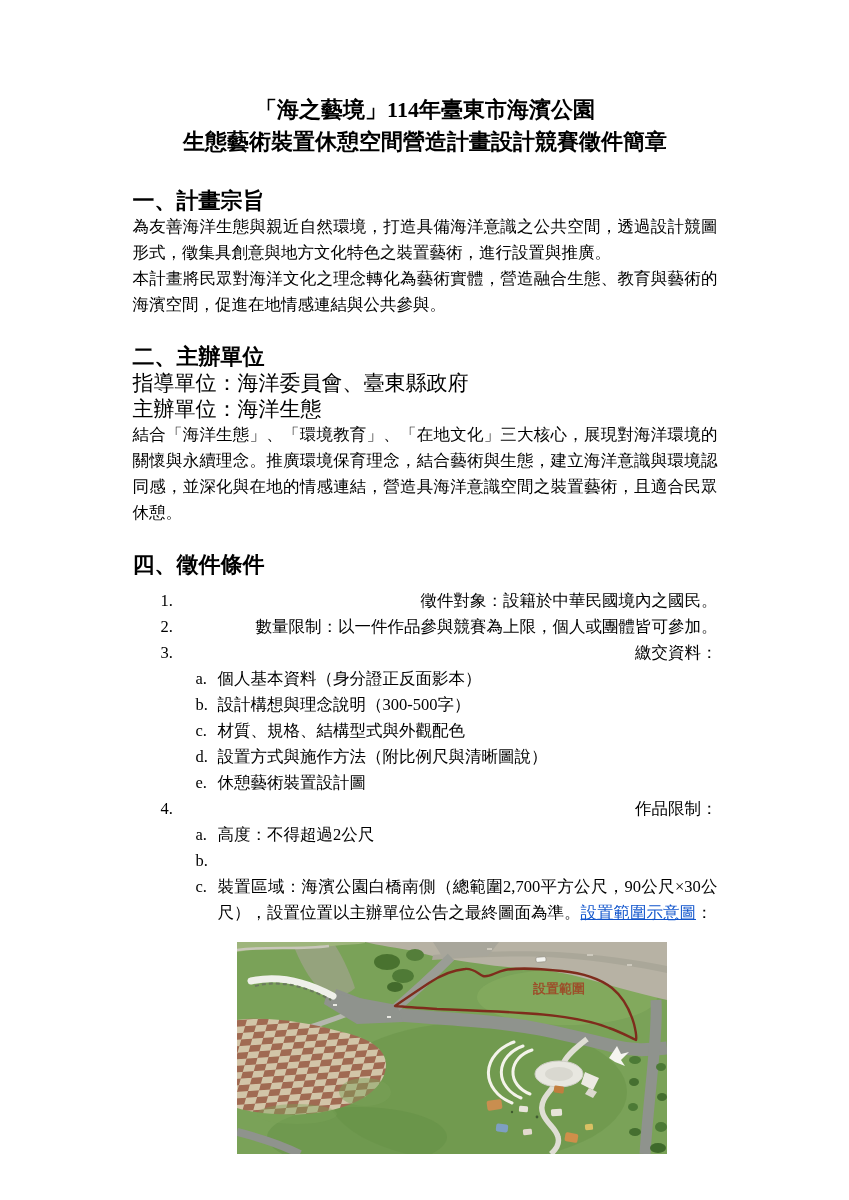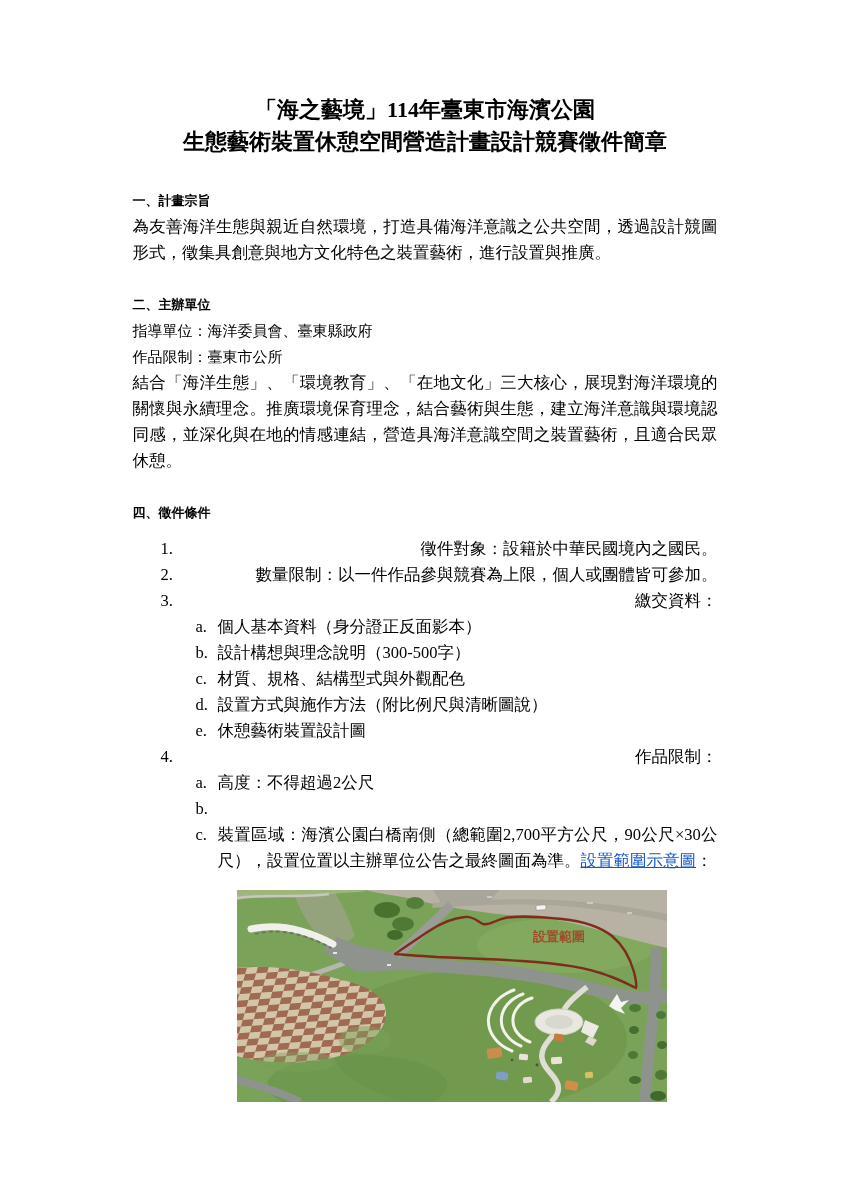--- a/index.html
+++ b/index.html
@@ -9,23 +9,23 @@
     width:784px; height:1200px;
     margin:4px auto;
     background:#ffffff;
     font-family:"Liberation Serif","DejaVu Serif",serif;
     color:#000000;
     overflow:hidden;
   }
   .content { padding:90px 99px 0 100px; }
   .doc-title { text-align:center; font-weight:700; font-size:22px; line-height:32px; }
   .doc-title .title-line { display:block; }
-  .sec-heading { font-size:13px; font-weight:700; line-height:26px; margin-top:26px;font-family:Liberation Serif, serif; }
+  .sec-heading { font-size:22px; font-weight:700; line-height:26px; margin-top:26px;font-family:Liberation Serif, serif; }
   .body-par { font-size:16.5px; line-height:26px; text-align:justify; }
-  .plain-line { font-size:15px; line-height:26px;font-family:Liberation Serif, serif; }
+  .plain-line { font-size:21px; line-height:26px;font-family:Liberation Serif, serif; }
   .cond-list { margin-top:10px; }
   .num-item { display:flex; font-size:16.5px; line-height:26px; }
   .num-item .num { width:23px; margin-left:28px; flex:0 0 auto; }
   .num-item .itext { flex:1;text-align:right; }
   .sub-item { display:flex; font-size:16.5px; line-height:26px; }
   .sub-item .letter { width:22px; margin-left:63px; flex:0 0 auto; }
   .sub-item .stext { flex:1; text-align:justify; }
   .doc-link { color:#1155cc; text-decoration:underline; cursor:pointer; }
   .site-figure { margin:16px 0 0 104px; width:430px; height:212px; display:block; }
   svg text { font-family:"Liberation Sans","DejaVu Sans",sans-serif; }
@@ -36,24 +36,25 @@
 <div class="page">
   <div class="content">
 
     <h1 class="doc-title">
       <span class="title-line">「海之藝境」114年臺東市海濱公園</span>
       <span class="title-line">生態藝術裝置休憩空間營造計畫設計競賽徵件簡章</span>
     </h1>
 
     <h2 class="sec-heading" style="margin-top:30px;">一、計畫宗旨</h2>
     <p class="body-par">為友善海洋生態與親近自然環境，打造具備海洋意識之公共空間，透過設計競圖形式，徵集具創意與地方文化特色之裝置藝術，進行設置與推廣。</p>
+    <p class="body-par">本計畫將民眾對海洋文化之理念轉化為藝術實體，營造融合生態、教育與藝術的海濱空間，促進在地情感連結與公共參與。</p>
 
     <h2 class="sec-heading">二、主辦單位</h2>
     <p class="plain-line">指導單位：海洋委員會、臺東縣政府</p>
-    <p class="plain-line">作品限制：臺東市公所</p>
+    <p class="plain-line">主辦單位：海洋生態</p>
 
     <p class="body-par">結合「海洋生態」、「環境教育」、「在地文化」三大核心，展現對海洋環境的關懷與永續理念。推廣環境保育理念，結合藝術與生態，建立海洋意識與環境認同感，並深化與在地的情感連結，營造具海洋意識空間之裝置藝術，且適合民眾休憩。</p>
 
     <h2 class="sec-heading">四、徵件條件</h2>
 
     <div class="cond-list">
 
       <div class="num-item">
         <span class="num">1.</span>
         <span class="itext">徵件對象：設籍於中華民國境內之國民。</span>

